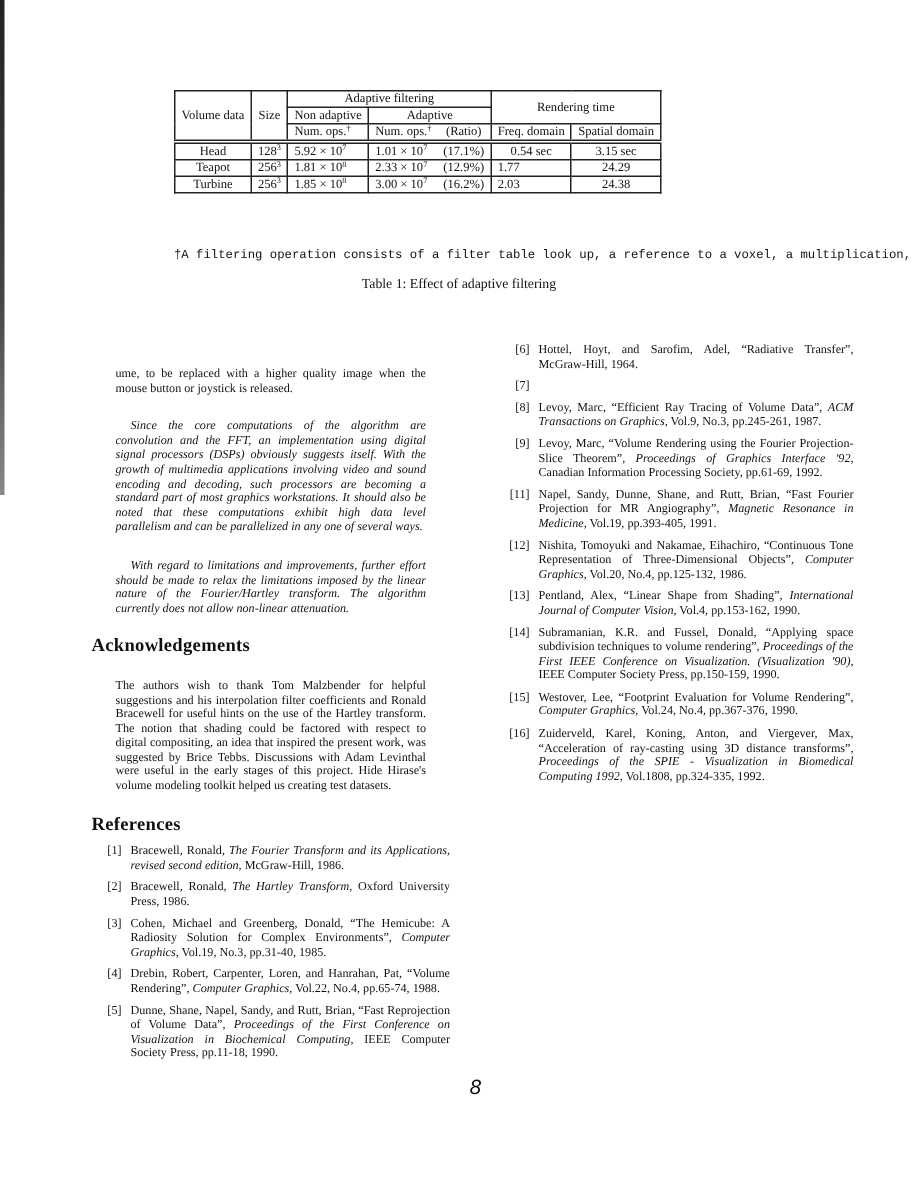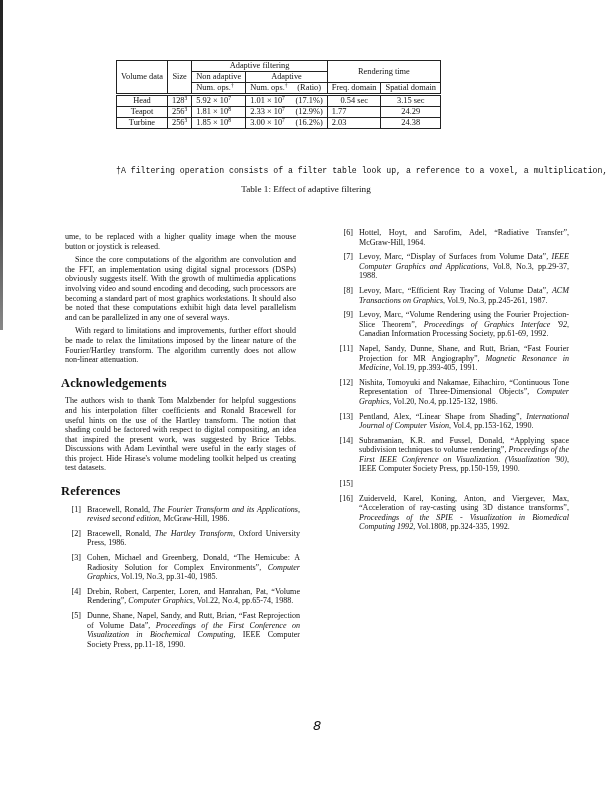--- a/index.html
+++ b/index.html
@@ -40,22 +40,22 @@
   }
 
   
   .col {
     position: absolute; top: 228px;
     font-family: "Liberation Serif", serif; font-size: 8.1px; line-height: 9.6px;
     text-align: justify;
   }
   .col-left { left: 61px; width: 239px; }
   .col-right { left: 333px; width: 236px; }
-  .col p { margin: 4px; }
-  .col p.indent { text-indent: 10px; }
+  .col p { margin: 16px; }
+  .col p.indent { text-indent: 10px; font-style: italic; }
   h2 {
     font-family: "Liberation Serif", serif; font-weight: bold; font-size: 12.4px;
     margin: 14px 0 8px 0; letter-spacing: 0.2px;
   }
   .refs { margin-top: 0; }
   .ref { display: flex; margin-bottom: 5px; }
   .ref .num { width: 20px; flex: none; text-align: right; padding-right: 6px; }
   .ref .txt { flex: 1; text-align: justify; }
   .col-left .ref .num { width: 16px; padding-left: 4px; }
   i { font-style: italic; }
@@ -157,21 +157,20 @@
 </div>
 
 <div class="col col-right">
   <div class="refs">
     <div class="ref">
         <span class="num">[6]</span>
         <span class="txt"><span>Hottel, Hoyt, and Sarofim, Adel, “Radiative Transfer”, McGraw-Hill, 1964.</span><i></i><span></span></span>
       </div>
     <div class="ref">
         <span class="num">[7]</span>
-        <span class="txt"><span>Levoy, Marc, “Display of Surfaces from Volume Data”, </span><i>IEEE Computer Graphics and Applications</i><span>, Vol.8, No.3, pp.29-37, 1988.</span></span>
       </div>
     <div class="ref">
         <span class="num">[8]</span>
         <span class="txt"><span>Levoy, Marc, “Efficient Ray Tracing of Volume Data”, </span><i>ACM Transactions on Graphics</i><span>, Vol.9, No.3, pp.245-261, 1987.</span></span>
       </div>
     <div class="ref">
         <span class="num">[9]</span>
         <span class="txt"><span>Levoy, Marc, “Volume Rendering using the Fourier Projection-Slice Theorem”, </span><i>Proceedings of Graphics Interface '92</i><span>, Canadian Information Processing Society, pp.61-69, 1992.</span></span>
       </div>
     <div class="ref">
@@ -185,20 +184,21 @@
     <div class="ref">
         <span class="num">[13]</span>
         <span class="txt"><span>Pentland, Alex, “Linear Shape from Shading”, </span><i>International Journal of Computer Vision</i><span>, Vol.4, pp.153-162, 1990.</span></span>
       </div>
     <div class="ref">
         <span class="num">[14]</span>
         <span class="txt"><span>Subramanian, K.R. and Fussel, Donald, “Applying space subdivision techniques to volume rendering”, </span><i>Proceedings of the First IEEE Conference on Visualization. (Visualization '90)</i><span>, IEEE Computer Society Press, pp.150-159, 1990.</span></span>
       </div>
     <div class="ref">
         <span class="num">[15]</span>
+        <span class="txt"><span>Westover, Lee, “Footprint Evaluation for Volume Rendering”, </span><i>Computer Graphics</i><span>, Vol.24, No.4, pp.367-376, 1990.</span></span>
       </div>
     <div class="ref">
         <span class="num">[16]</span>
         <span class="txt"><span>Zuiderveld, Karel, Koning, Anton, and Viergever, Max, “Acceleration of ray-casting using 3D distance transforms”, </span><i>Proceedings of the SPIE - Visualization in Biomedical Computing 1992</i><span>, Vol.1808, pp.324-335, 1992.</span></span>
       </div>
   </div>
 </div>
 
 <div class="page-num">8</div>
 

